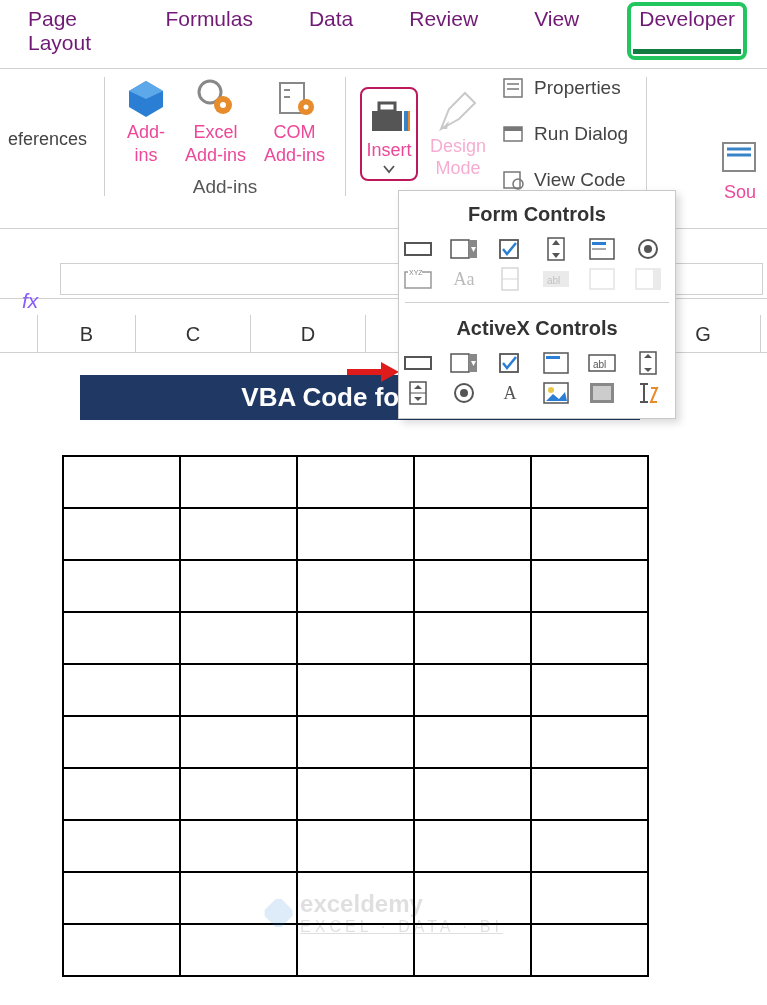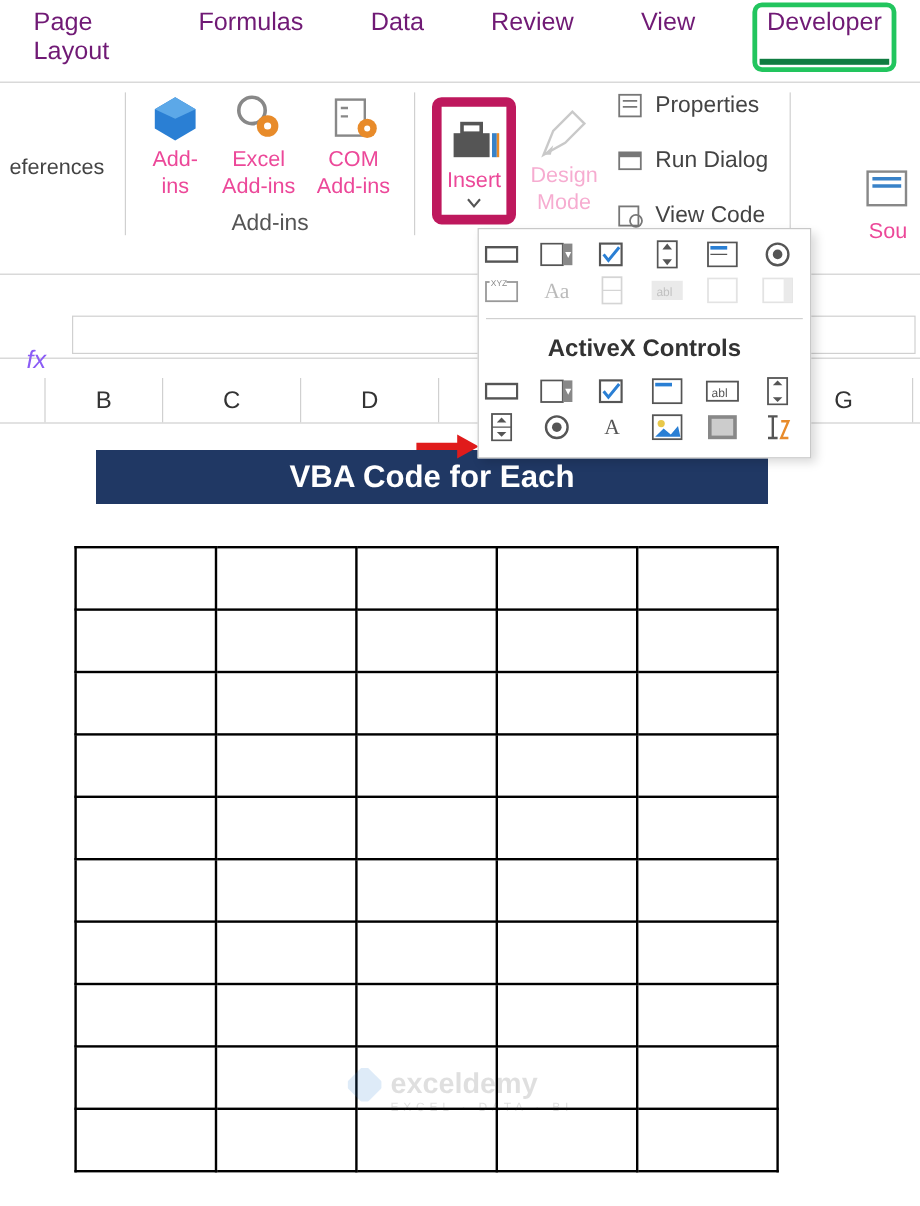--- a/index.html
+++ b/index.html
@@ -18,21 +18,21 @@
   .group-items { display: flex; align-items: center; gap: 6px; }
   .group-label { font-size: 19px; color: #555; margin-top: 8px; }
   .sep { width: 1px; background: #d0d0d0; margin: 2px 4px; }
   
   .big-btn { display: flex; flex-direction: column; align-items: center; gap: 2px; padding: 2px 6px; cursor: pointer; text-align: center; font-size: 18px; line-height: 1.25; color: #ec4899; }
   .big-btn svg { display: block; }
   
   .small-list { display: flex; flex-direction: column; gap: 20px; }
   .small-btn { display: flex; align-items: center; gap: 10px; font-size: 19px; color: #444; cursor: pointer; padding: 2px 4px; }
 
-  .highlighted-btn { border: 8px solid #be185d; border-radius: 8px; padding: 4px 4px; }
+  .highlighted-btn { border: 2px solid #be185d; border-radius: 8px; padding: 4px 4px; }
 
   
   .dropdown { position: absolute; left: 398px; top: 190px; width: 278px; background: #fff; border: 1px solid #c8c8c8; box-shadow: 4px 4px 8px rgba(0,0,0,.15); padding: 8px 0 12px 0; z-index: 5; }
   .dd-section-title { font-size: 20px; font-weight: 600; color: #333; text-align: center; padding: 4px 0 10px 0; }
   .dd-grid { display: grid; grid-template-columns: repeat(6, 42px); gap: 4px; justify-content: center; padding: 0 8px; }
   .dd-icon { width: 34px; height: 26px; display: flex; align-items: center; justify-content: center; font-size: 18px; color: #555; cursor: pointer; border-radius: 2px; }
   .dd-sep { height: 1px; background: #d0d0d0; margin: 10px 6px; }
   
   
   .formula-row { display: flex; align-items: center; height: 40px; border-bottom: 1px solid #d0d0d0; }
@@ -44,24 +44,24 @@
   .ch { width: 115px; text-align: center; font-size: 20px; border-right: 1px solid #d0d0d0; line-height: 38px; color: #333; }
   .ch:first-child { width: 38px; }
   
   .banner { position: absolute; left: 80px; top: 375px; width: 560px; height: 45px; background: #203864; color: #fff; font-size: 26px; font-weight: 600; display: flex; align-items: center; justify-content: center; }
   
   .red-arrow { position: absolute; left: 345px; top: 358px; color: #e01b1b; }
 
   .grid-table { position: absolute; left: 62px; top: 455px; border-collapse: collapse; }
   .grid-table td { border: 2px solid #000; width: 117px; height: 52px; }
 
-  .watermark { position: absolute; left: 50%; top: 890px; transform: translateX(-50%); display: flex; align-items: flex-start; gap: 8px; opacity: .15; }
+  .watermark { position: absolute; left: 50%; top: 890px; transform: translateX(-50%); display: flex; align-items: center; gap: 8px; opacity: .15; }
   .wm-logo { width: 28px; height: 28px; }
   .wm-text { font-size: 24px; font-weight: 600; color: #333; }
-  .wm-sub { font-size: 10px; letter-spacing: 4px; color: #333; }
+  .wm-sub { font-size: 16px; letter-spacing: 4px; color: #333; text-decoration: underline; }
 
   .cutoff-left { position: absolute; left: 0; top: 60px; width: 95px; height: 130px; display:flex; flex-direction:row; justify-content:space-between; font-size:18px; color:#444;}
   .cutoff-right { position: absolute; right: 0; top: 66px; }
 </style>
 </head>
 <body>
 
 <div class="tabs">
   <div class="tab">Page Layout</div>
   <div class="tab">Formulas</div>
@@ -169,20 +169,21 @@
           <rect x="4" y="6" width="32" height="28" fill="none" stroke="#888" stroke-width="2"></rect>
           <line x1="8" y1="12" x2="32" y2="12" stroke="#3882c8" stroke-width="3"></line>
           <line x1="8" y1="18" x2="32" y2="18" stroke="#3882c8" stroke-width="3"></line>
         </svg>
       <span>Sou</span>
     </div>
   </div>
 </div>
 
 <div class="dropdown">
+  <div class="dd-section-title">Form Controls</div>
   <div class="dd-grid">
     <div class="dd-icon">
         <svg width="28" height="18">
           <rect x="1" y="3" width="26" height="12" fill="none" stroke="#555" stroke-width="2"></rect>
         </svg>
       </div>
     <div class="dd-icon">
         <svg width="28" height="20">
           <rect x="1" y="1" width="18" height="18" fill="none" stroke="#555" stroke-width="1.5"></rect>
           <rect x="19" y="1" width="8" height="18" fill="#888"></rect>

